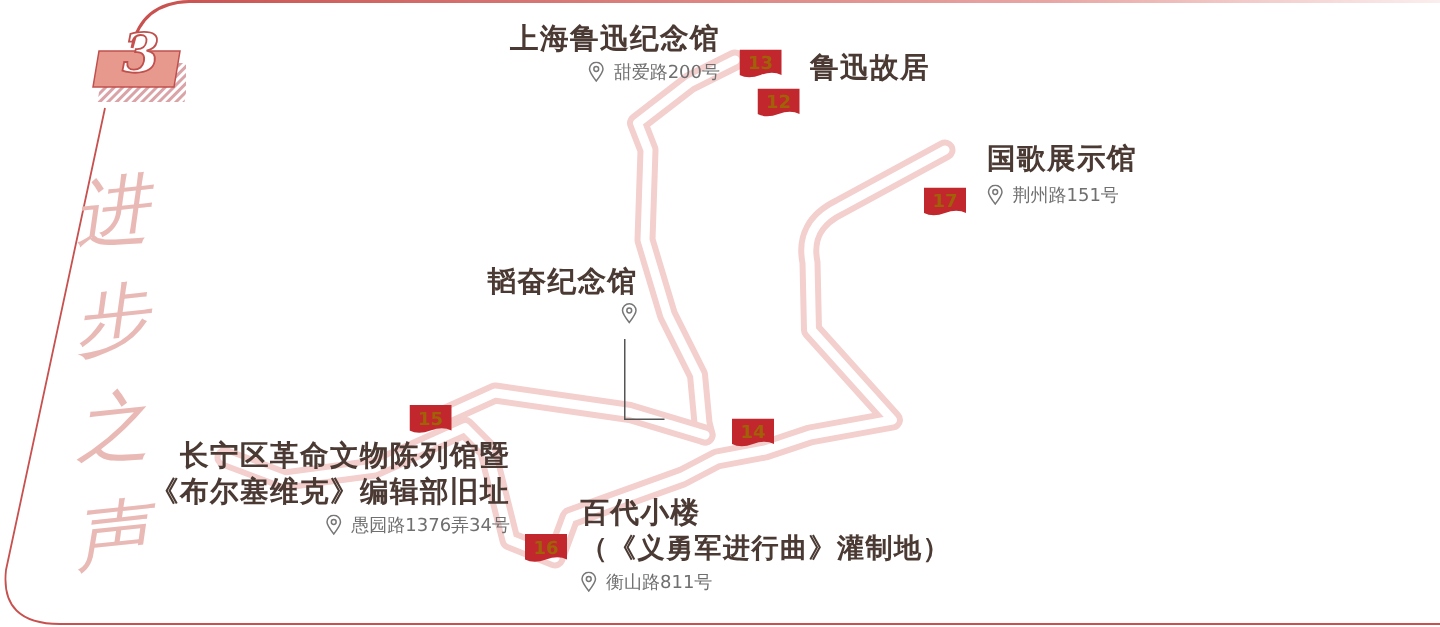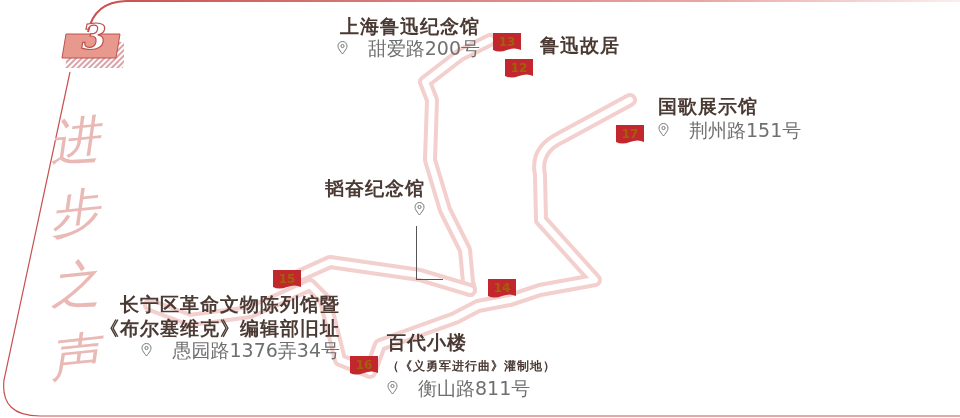--- a/index.html
+++ b/index.html
@@ -5,21 +5,21 @@
   html, body { margin: 0; padding: 0; background: #ffffff; }
   body { width: 960px; height: 418px; position: relative; overflow: hidden; font-family: "DejaVu Sans", "Liberation Sans", sans-serif; }
   .frame { position: absolute; left: 0; top: 0; width: 960px; height: 418px; }
   .route { position: absolute; left: 0; top: 0; width: 960px; height: 418px; }
   .title-vert { position: absolute; left: 44px; top: 105px; width: 60px; display: flex; flex-direction: column; align-items: center; }
   .title-vert span { font-family: "DejaVu Serif", "Liberation Serif", serif; font-size: 50px; line-height: 72px; color: #e9b9b6; font-style: italic; transform: rotate(-6deg); }
   .badge { position: absolute; left: 58px; top: 32px; width: 66px; height: 40px; }
   .badge-num { position: absolute; left: 74px; top: 15px; width: 40px; text-align: center; font-family: "DejaVu Serif", "Liberation Serif", serif; font-weight: bold; font-style: italic; font-size: 36px; color: #ffffff; -webkit-text-stroke: 1.2px #c0504d; }
   .place { position: absolute; }
   .place .name { font-family: "DejaVu Serif", "Liberation Serif", serif; font-weight: bold; font-size: 19px; color: #4a3a33; line-height: 24px; white-space: nowrap; letter-spacing: 1px; }
-  .place .addr { font-family: "DejaVu Sans", "Liberation Sans", sans-serif; font-size: 19px; color: #6f6f6f; line-height: 20px; white-space: nowrap; display: flex; align-items: center; gap: 20px; }
+  .place .addr { font-family: "DejaVu Sans", "Liberation Sans", sans-serif; font-size: 12px; color: #6f6f6f; line-height: 20px; white-space: nowrap; display: flex; align-items: center; gap: 6px; }
   .place.right .name, .place.right .addr { text-align: right; justify-content: flex-end; }
   .pin { display: inline-block; width: 11px; height: 14px; }
   .flag { position: absolute; width: 30px; height: 20px; }
   .flag svg { position: absolute; left: 0; top: 0; }
   .flag span { position: absolute; left: 0; top: 2px; width: 28px; text-align: center; color: #a16207; font-weight: bold; font-size: 12px; font-family: "DejaVu Sans", "Liberation Sans", sans-serif; }
   .leader { position: absolute; border-left: 1px solid #555; border-bottom: 1px solid #555; }
 </style>
 </head>
 <body>
 
@@ -148,21 +148,21 @@
 </div>
 
 <div class="flag" style="left:350px; top:356px;">
   <svg width="30" height="20" viewBox="0 0 30 20">
       <path d="M0 0 L28 0 L28 17 Q 22 14 14 17 Q 6 20 0 17 Z" fill="#c1272d"></path>
     </svg>
   <span>16</span>
 </div>
 <div class="place" style="left:387px; top:330px;">
   <div class="name">百代小楼</div>
-  <div class="name" style="font-size:12px;">（《义勇军进行曲》灌制地）</div>
+  <div class="name" style="font-size:18px;">（《义勇军进行曲》灌制地）</div>
   <div class="addr">
     <svg class="pin" viewBox="0 0 11 14">
         <path d="M5.5 13 C 2 8.5 1 7 1 5 A 4.5 4.5 0 0 1 10 5 C 10 7 9 8.5 5.5 13 Z" fill="none" stroke="#777" stroke-width="1"></path>
         <circle cx="5.5" cy="5" r="1.6" fill="none" stroke="#777" stroke-width="1"></circle>
       </svg>
     <span>衡山路811号</span>
   </div>
 </div>
 
 </body></html>

